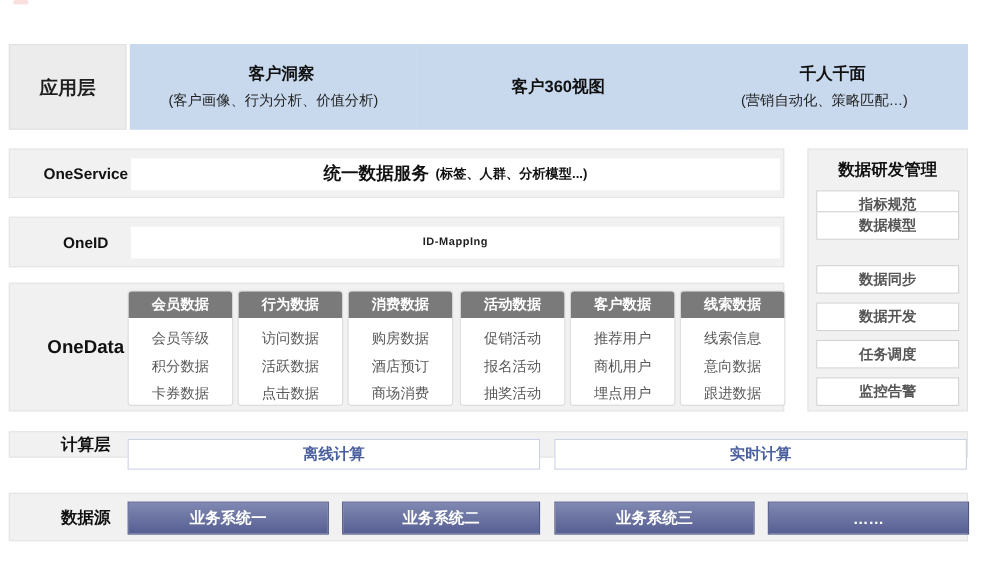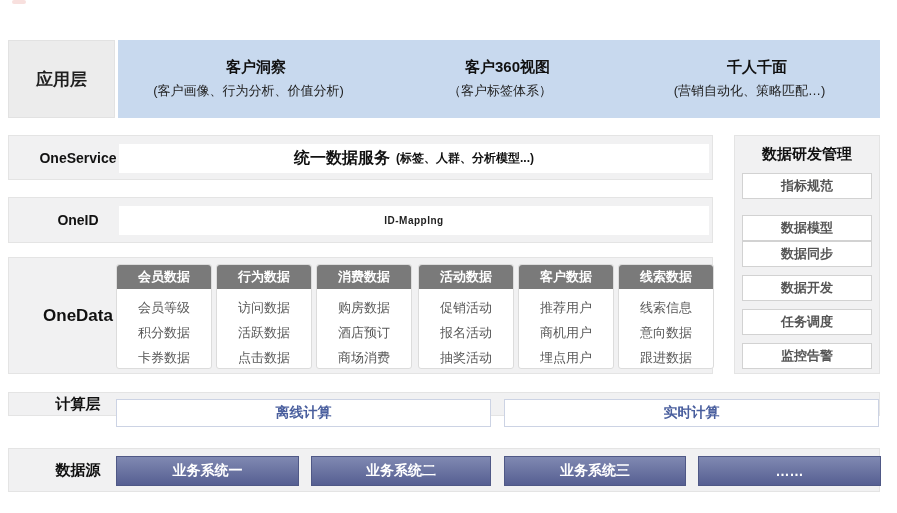--- a/index.html
+++ b/index.html
@@ -56,21 +56,21 @@
 
   
   .dev-panel { position:absolute; left:734px; top:135px; width:146px; height:239px;
     background:#f1f1f2; border:1px solid #e4e4e4; }
   .dev-title { position:absolute; left:0; right:0; top:9px; text-align:center;
     font-size:15px; font-weight:bold; color:#111; }
   .dev-item { position:absolute; left:7px; width:130px; height:26px;
     background:#ffffff; border:1px solid #d2d2d2;
     display:flex; align-items:center; justify-content:center;
     font-size:13px; font-weight:bold; color:#555; }
-  .d1{top:37px}.d2{top:79px}.d3{top:105px}.d4{top:139px}.d5{top:173px}.d6{top:207px}
+  .d1{top:37px}.d2{top:56px}.d3{top:105px}.d4{top:139px}.d5{top:173px}.d6{top:207px}
 
   
   .compute-bar { left:8px; top:392px; width:872px; height:24px; }
   .compute-box { position:absolute; top:6px; height:28px; background:#ffffff;
     border:1px solid #ccd3e4; display:flex; align-items:center; justify-content:center;
     font-size:14px; font-weight:bold; color:#4a5f9e; }
   .cm1 { left:107px; width:375px; } .cm2 { left:495px; width:375px; }
 
   
   .src-bar { left:8px; top:448px; width:872px; height:44px; }
@@ -88,21 +88,20 @@
   <div class="artifact"></div>
 
   <div class="app-row">
     <div class="app-label">应用层</div>
     <div class="app-box app-box1">
       <div class="t">客户洞察</div>
       <div class="s">(客户画像、行为分析、价值分析)</div>
     </div>
     <div class="app-box app-box2">
       <div class="t">客户360视图</div>
-      <div class="s">（客户标签体系）</div>
     </div>
     <div class="app-box app-box3">
       <div class="t">千人千面</div>
       <div class="s">(营销自动化、策略匹配…)</div>
     </div>
   </div>
 
   <div class="bar svc-bar">
     <div class="bar-label bar-label-en">OneService</div>
     <div class="white-box">

